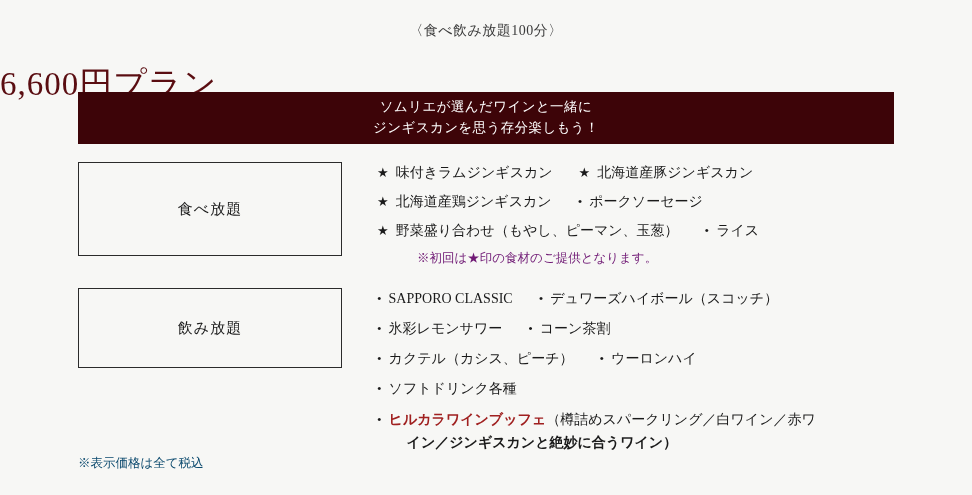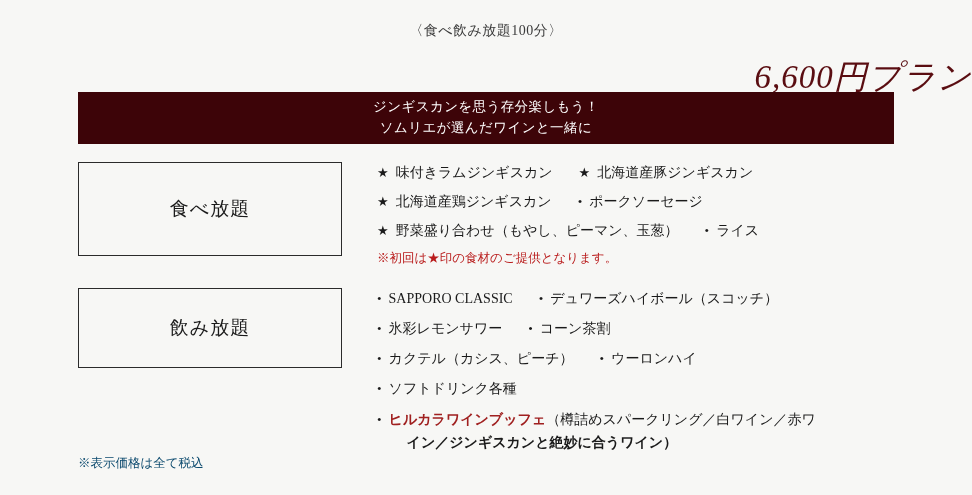--- a/index.html
+++ b/index.html
@@ -24,28 +24,27 @@
   
   .subtitle {
     text-align: center;
     font-size: 14px;
     color: #3b3b3b;
     letter-spacing: 0.5px;
     padding-top: 22px;
     font-family: "Liberation Serif", serif;
   }
   .plan-title {
-    text-align: right;
+    text-align: left;
     font-size: 33px;
     color: #5a0d11;
     font-family: "Liberation Serif", serif;
     letter-spacing: 1px;
-    margin-top: 15px;
+    margin-top: 22px;
     font-weight: normal;
-    font-style: italic;
   }
 
   
   .banner {
     position: absolute;
     left: 78px;
     top: 92px;
     width: 816px;
     height: 52px;
     background: #3d0408;
@@ -72,21 +71,21 @@
   .sec-food { left: 78px; top: 162px; }
   .sec-drink { left: 78px; top: 288px; }
 
   .label-box {
     width: 262px;
     border: 1px solid #2b2b2b;
     background: #f7f7f5;
     display: flex;
     align-items: center;
     justify-content: center;
-    font-size: 19px;
+    font-size: 15px;
     color: #1a1a1a;
     font-family: "Liberation Serif", serif;
     letter-spacing: 1px;
   }
   .sec-food .label-box { height: 92px; }
   .sec-drink .label-box { height: 78px; }
 
   .items {
     margin-left: 35px;
     font-size: 14px;
@@ -112,23 +111,24 @@
     margin-right: 7px;
   }
   .dot {
     color: #1a1a1a;
     font-size: 13px;
     margin-right: 7px;
     line-height: 1;
   }
   .note {
     font-size: 12.5px;
-    color: #b91c1c;
+    color: #701a75;
     margin-top: 6px;
     font-family: "Liberation Serif", serif;
+    margin-left: 40px;
   }
 
   .drink-line {
     display: flex;
     align-items: baseline;
     margin-bottom: 9px;
     white-space: nowrap;
   }
   .drink-item {
     display: inline-flex;
@@ -166,22 +166,22 @@
 </style>
 </head>
 <body>
 
 <div class="page">
 
   <div class="subtitle">〈食べ飲み放題100分〉</div>
   <div class="plan-title">6,600円プラン</div>
 
   <div class="banner">
+    <span class="line">ソムリエが選んだワインと一緒に</span>
     <span class="line">ジンギスカンを思う存分楽しもう！</span>
-    <span class="line">ソムリエが選んだワインと一緒に</span>
   </div>
 
   <div class="section sec-food">
     <div class="label-box">食べ放題</div>
     <div class="items">
 
       <div class="food-line">
         <span class="food-item">
           <span class="star">★</span>
           <span>味付きラムジンギスカン</span>

